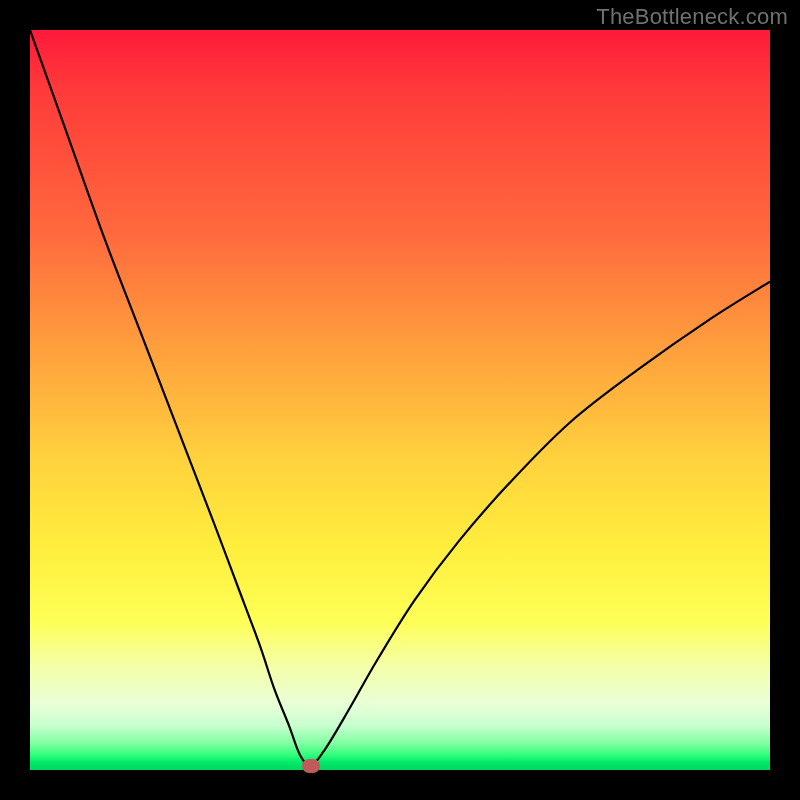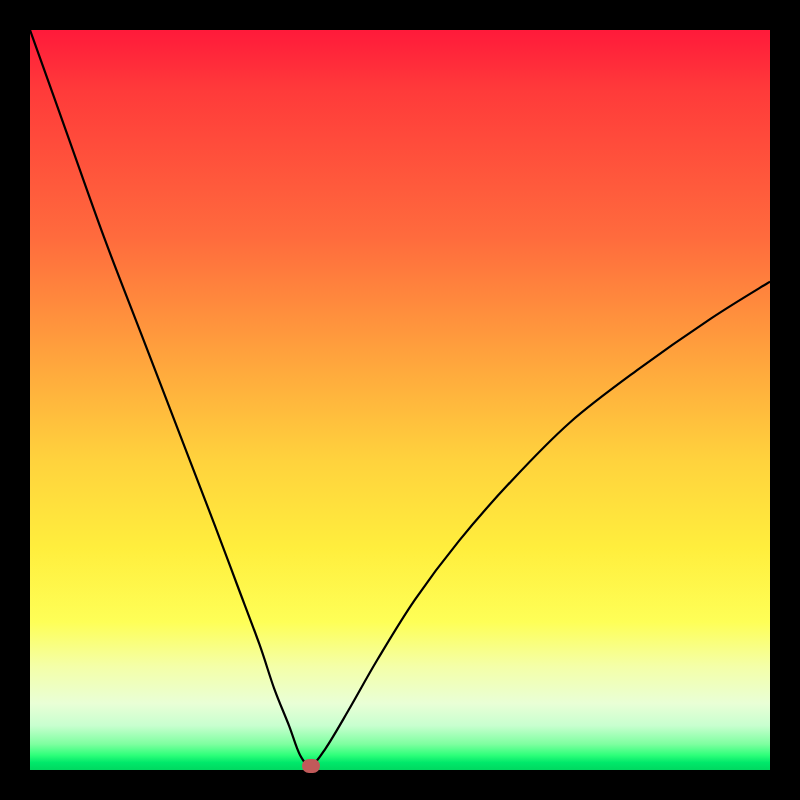--- a/index.html
+++ b/index.html
@@ -62,20 +62,21 @@
     border-radius: 7px;
     background: #c15a5a;
     transform: translate(-50%, -50%);
   }
 </style>
 </head>
 <body>
 
 <div class="frame">
 
+  <div class="watermark">TheBottleneck.com</div>
 
   <div class="plot">
     <svg viewBox="0 0 740 740" preserveAspectRatio="none">
       <path id="curve-path" class="curve" d="M 0,0 C 6.166666666666667,17.26666666666667 24.666666666666664,69.06666666666669 37,103.60000000000002 C 49.333333333333336,138.13333333333335 61.666666666666664,173.90000000000003 74,207.20000000000005 C 86.33333333333333,240.50000000000006 98.66666666666667,271.33333333333337 111,303.40000000000003 C 123.33333333333333,335.4666666666667 135.66666666666666,367.5333333333333 148,399.59999999999997 C 160.33333333333334,431.66666666666663 175.13333333333333,469.9 185,495.79999999999995 C 194.86666666666667,521.6999999999999 199.8,535.2666666666667 207.20000000000002,555 C 214.60000000000002,574.7333333333333 223.23333333333335,596.9333333333334 229.4,614.2 C 235.56666666666666,631.4666666666667 239.26666666666668,645.0333333333333 244.20000000000002,658.6 C 249.13333333333335,672.1666666666667 254.68333333333334,684.5 259,695.6 C 263.31666666666666,706.7 266.4,718.5400000000001 270.09999999999997,725.2 C 273.79999999999995,731.86 276.8833333333333,736.7933333333333 281.2,735.56 C 285.51666666666665,734.3266666666666 289.8333333333333,726.9266666666666 296,717.8 C 302.1666666666667,708.6733333333333 309.56666666666666,695.5999999999999 318.2,680.8 C 326.8333333333333,666 336.69999999999993,647.5 347.79999999999995,629 C 358.9,610.5 371.23333333333335,589.5333333333333 384.8,569.8 C 398.3666666666667,550.0666666666666 413.16666666666663,530.3333333333334 429.2,510.6 C 445.23333333333335,490.8666666666667 462.5,471.1333333333333 481,451.4 C 499.5,431.66666666666663 519.2333333333332,410.70000000000005 540.1999999999999,392.20000000000005 C 561.1666666666666,373.70000000000005 583.3666666666666,357.66666666666663 606.8,340.4 C 630.2333333333333,323.1333333333333 658.6,303.40000000000003 680.8000000000001,288.6 C 703.0000000000001,273.8 730.1333333333333,257.76666666666665 740,251.59999999999997"></path>
     </svg>
     <div id="marker" class="marker" style="left: 281.2px; top: 735.56px; background: rgb(193, 90, 90);"></div>
   </div>
 
 </div>
 

